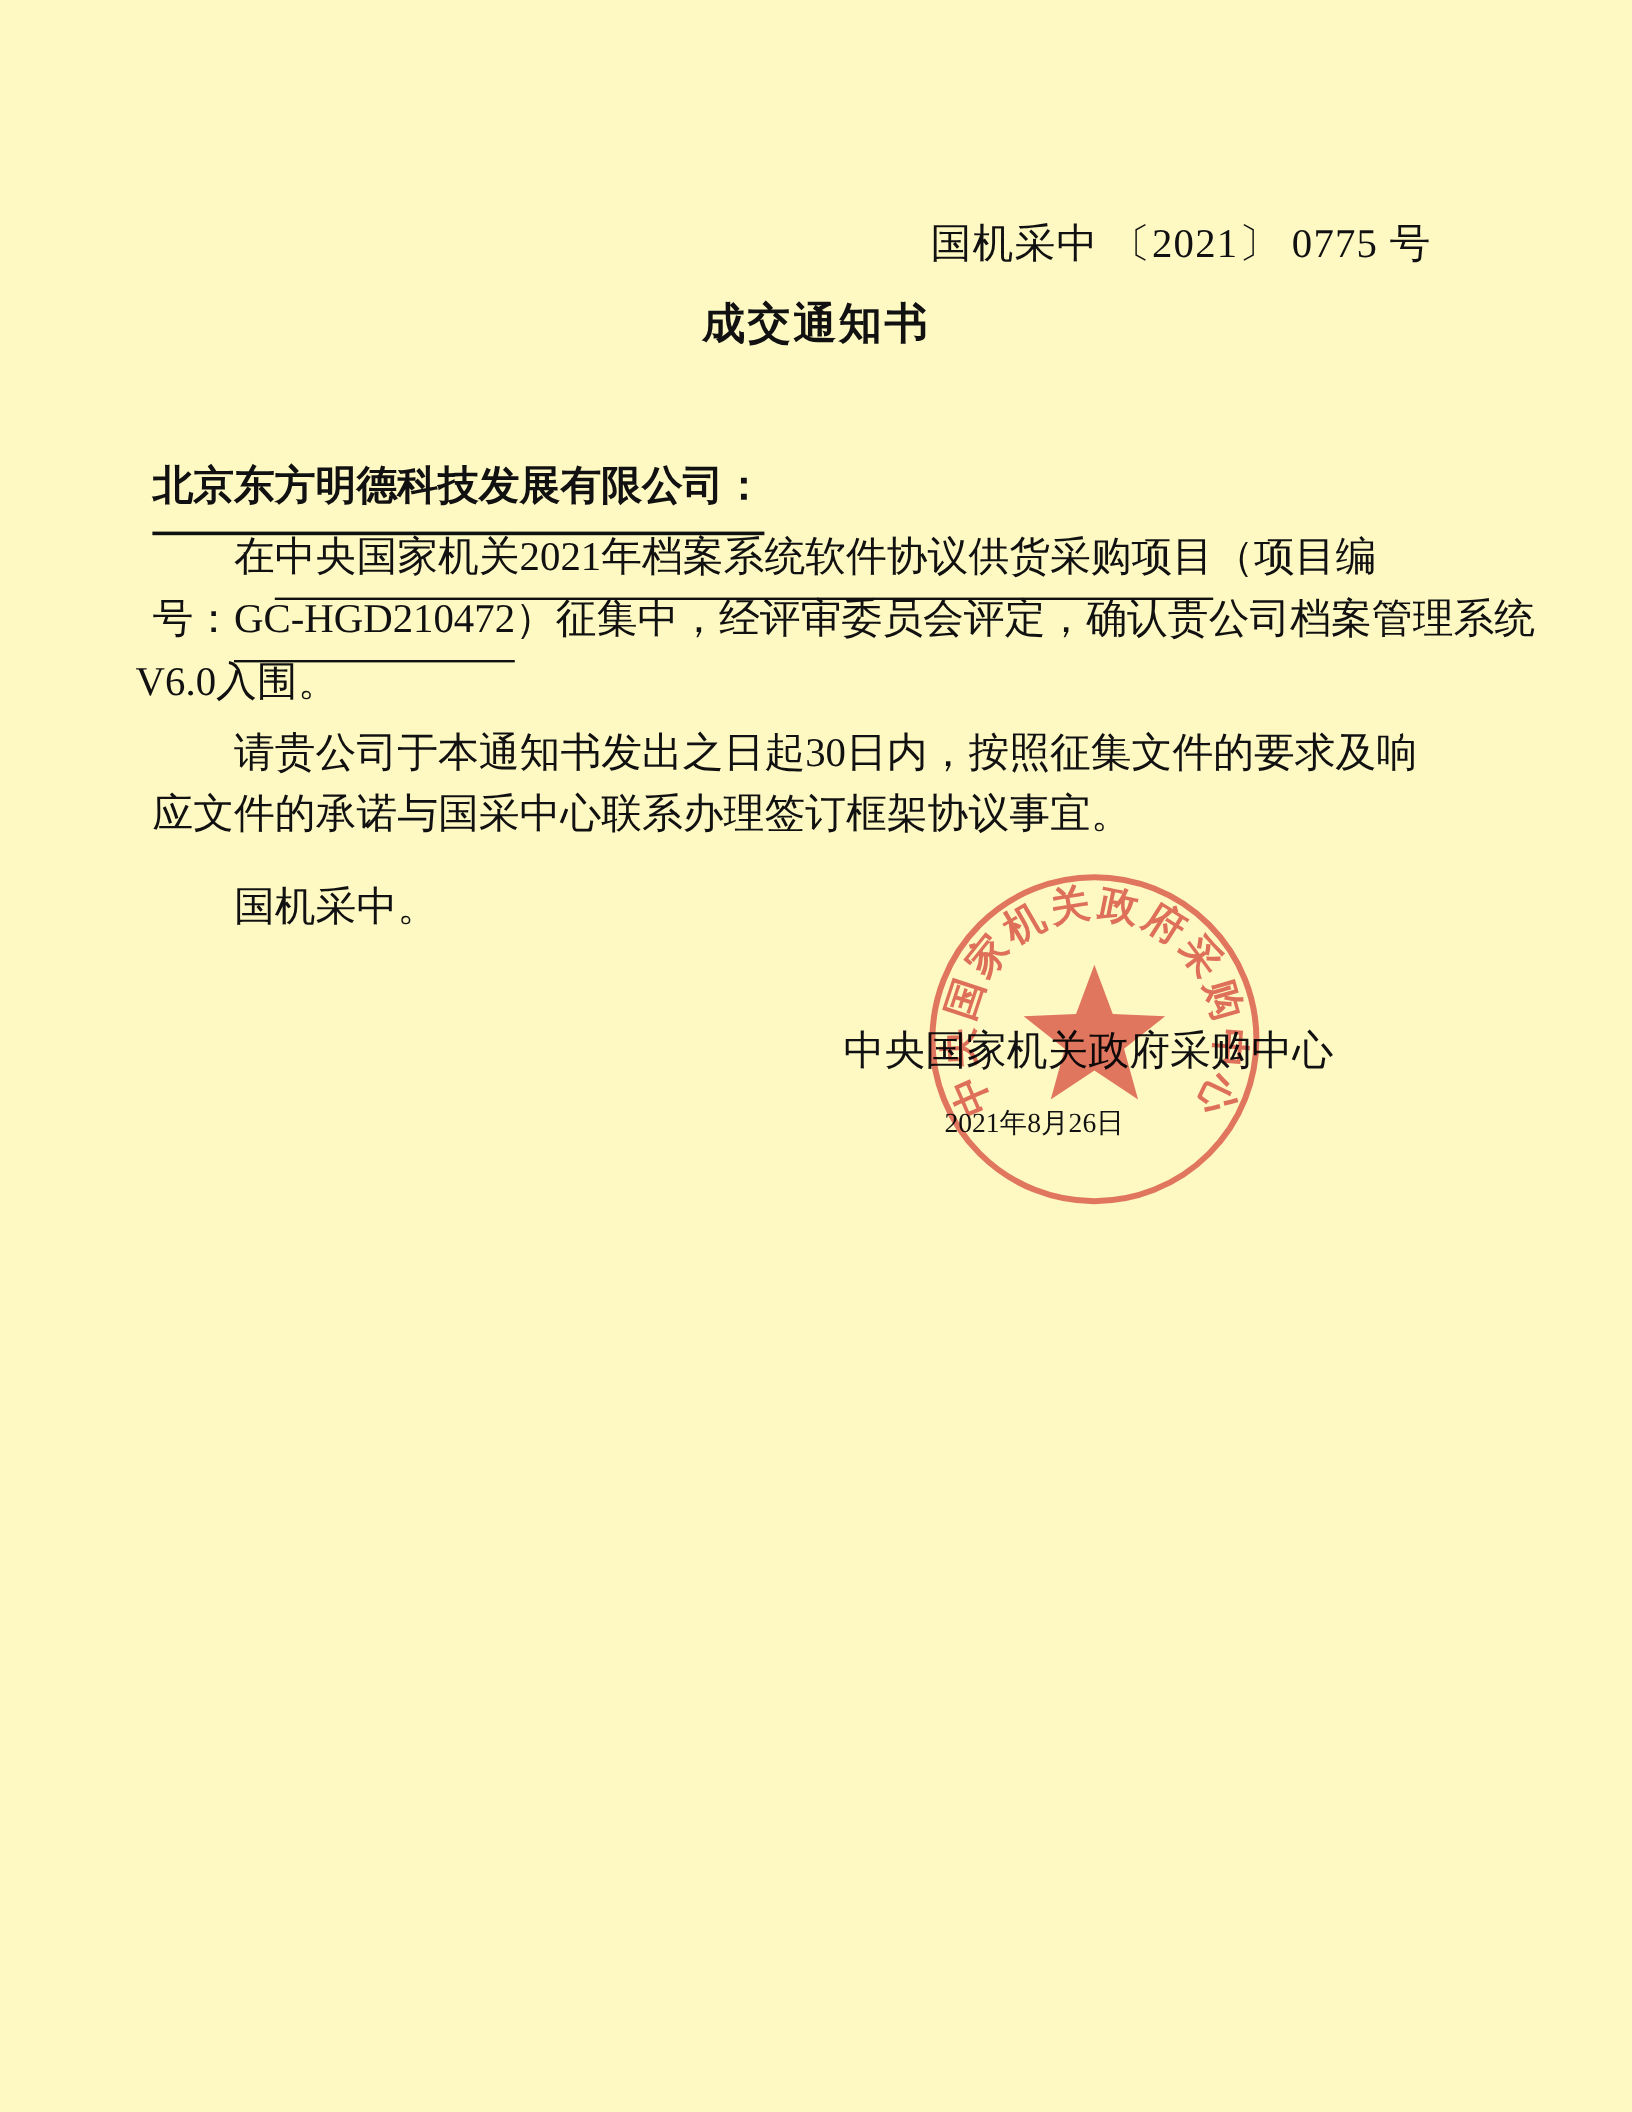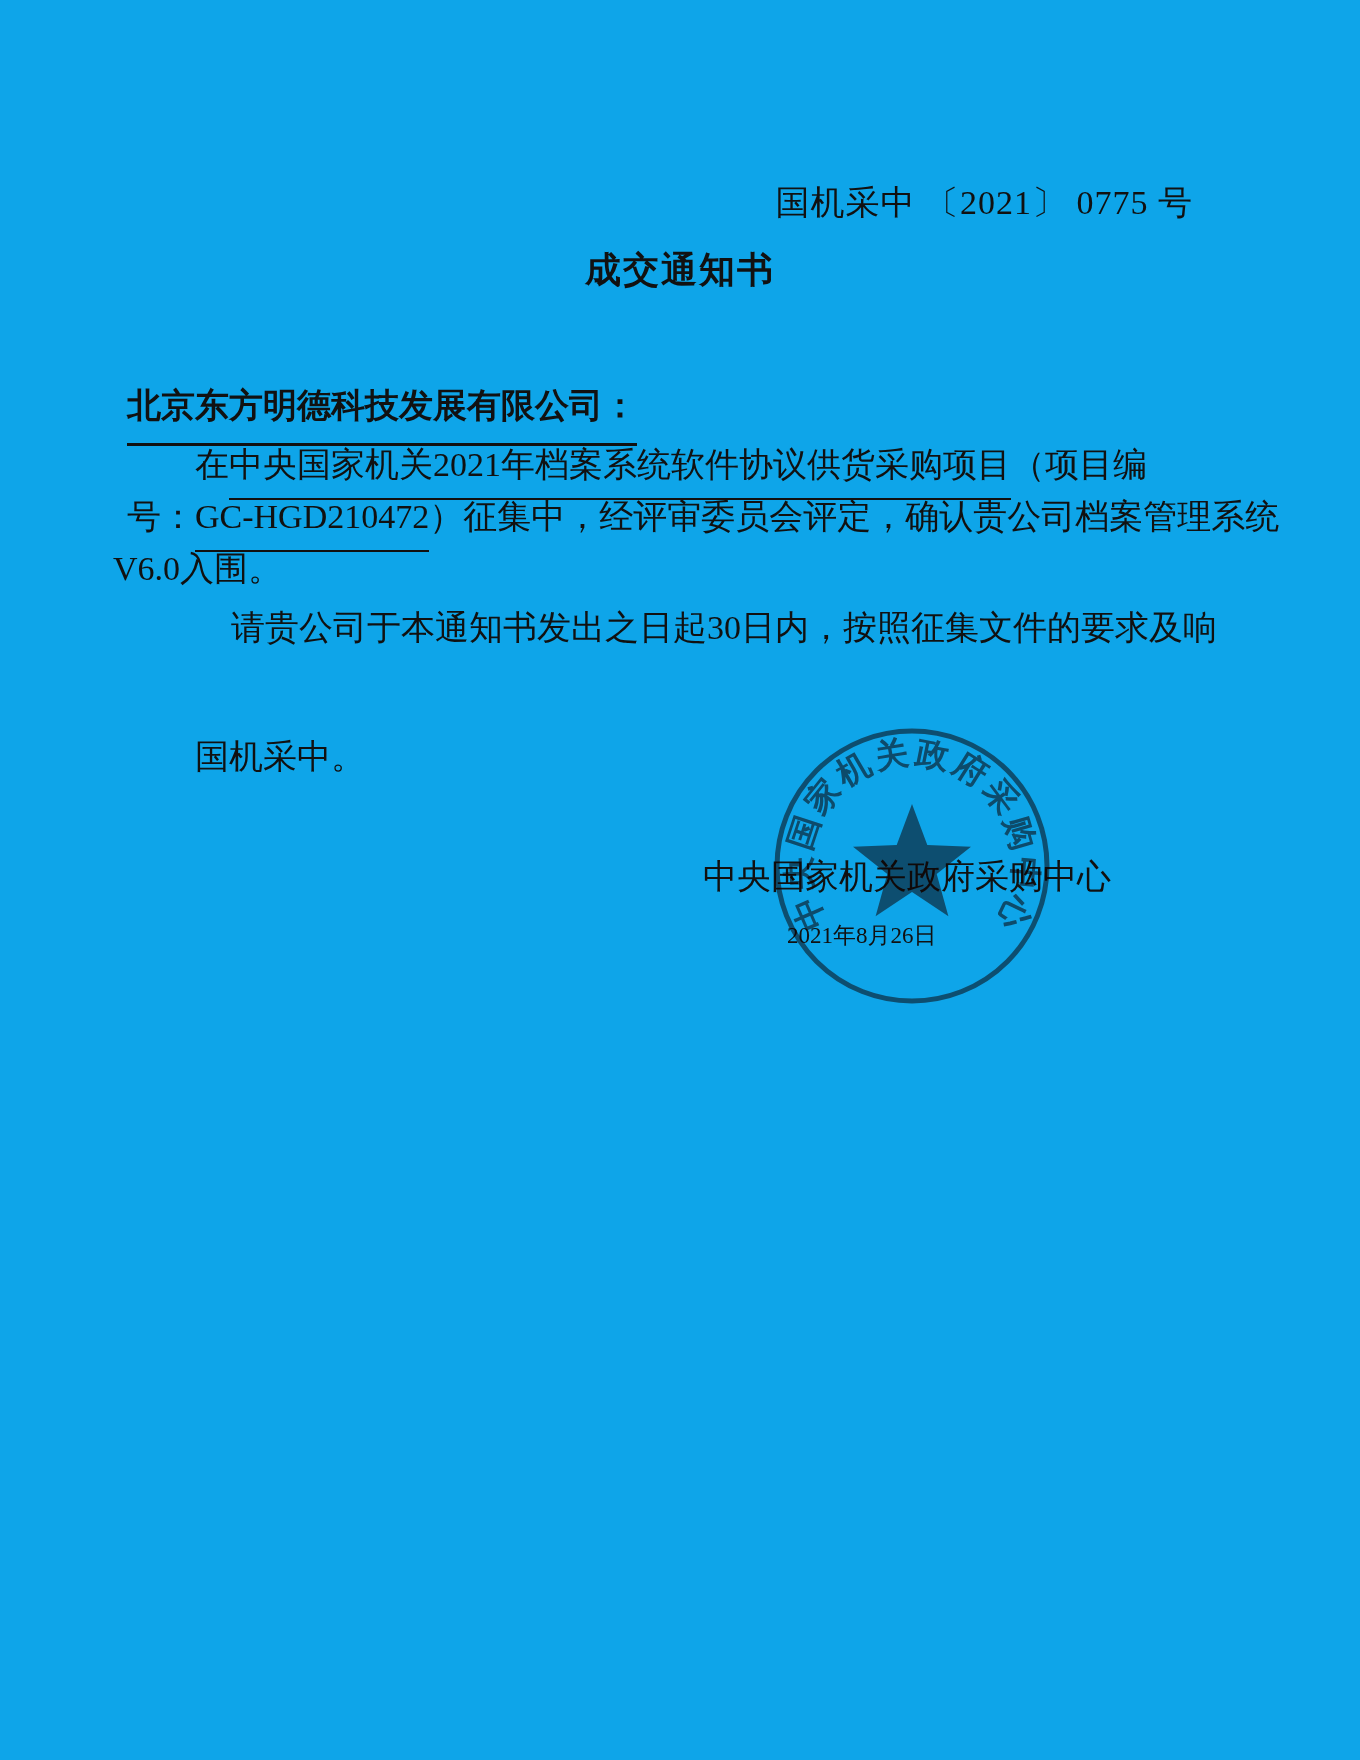--- a/index.html
+++ b/index.html
@@ -4,21 +4,21 @@
 <style>
   html, body {
     margin: 0;
     padding: 0;
     background: #ffffff;
   }
   .page {
     position: relative;
     width: 1360px;
     height: 1760px;
-    background: #0ea5e9;
+    background: #fef9c3;
     font-family: "Liberation Serif", "DejaVu Serif", serif;
     color: #111111;
     overflow: hidden;
   }
   .abs { position: absolute; white-space: nowrap; }
 
   .doc-number {
     top: 180px;
     right: 167px;
     font-size: 34px;
@@ -37,21 +37,21 @@
   .bodyline { font-size: 34px; line-height: 1.2; }
 
   .addressee { top: 386px; left: 127px; font-weight: bold; }
   .addressee .u-thick {
     border-bottom: 3px solid #111;
     padding-bottom: 19px;
   }
   .l-p1a { top: 445px; left: 195px; }
   .l-p1b { top: 497px; left: 127px; }
   .l-p1c { top: 549px; left: 113px; }
-  .l-p2a { top: 608px; left: 195px; margin-left: 36px; }
+  .l-p2a { top: 608px; left: 195px; }
   .l-p2b { top: 659px; left: 127px; }
   .l-close { top: 737px; left: 195px; }
   .l-signer { top: 857px; left: 703px; z-index: 1; }
   .l-date   { top: 922px; left: 787px; z-index: 1; font-size: 23px; }
 
   .u-line {
     border-bottom: 2px solid #111;
     padding-bottom: 15px;
   }
 
@@ -104,20 +104,21 @@
   </div>
 
   <div class="abs bodyline l-p1b">
     <span>号：</span><span class="u-line">GC-HGD210472</span><span>）征集中，经评审委员会评定，确认贵公司档案管理系统</span>
   </div>
 
   <div class="abs bodyline l-p1c">V6.0入围。</div>
 
   <div class="abs bodyline l-p2a">请贵公司于本通知书发出之日起30日内，按照征集文件的要求及响</div>
 
+  <div class="abs bodyline l-p2b">应文件的承诺与国采中心联系办理签订框架协议事宜。</div>
 
   <div class="abs bodyline l-close">国机采中。</div>
 
   <div class="abs bodyline l-signer">中央国家机关政府采购中心</div>
 
   <div class="abs bodyline l-date">2021年8月26日</div>
 
   <div class="abs stamp">
     <svg viewBox="0 0 290 290" width="290" height="290" aria-hidden="true">
       <defs>

